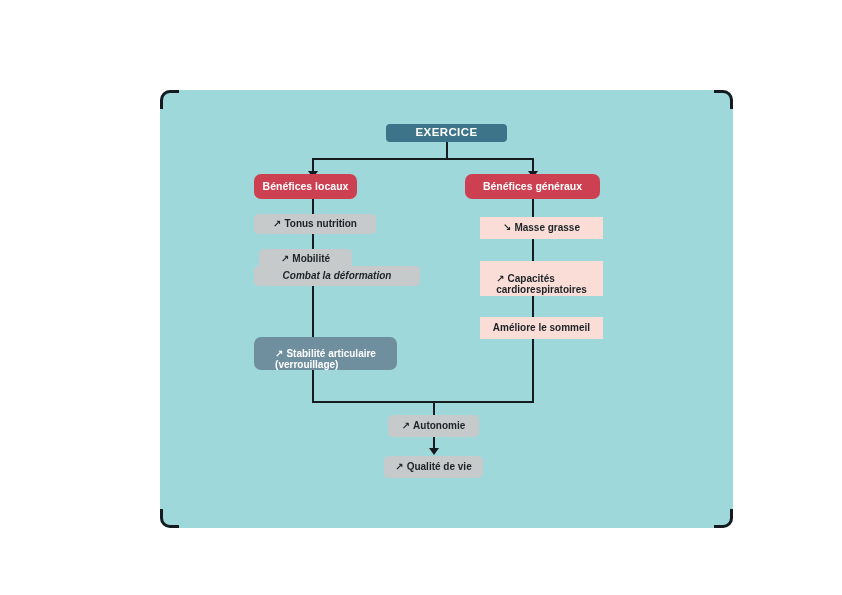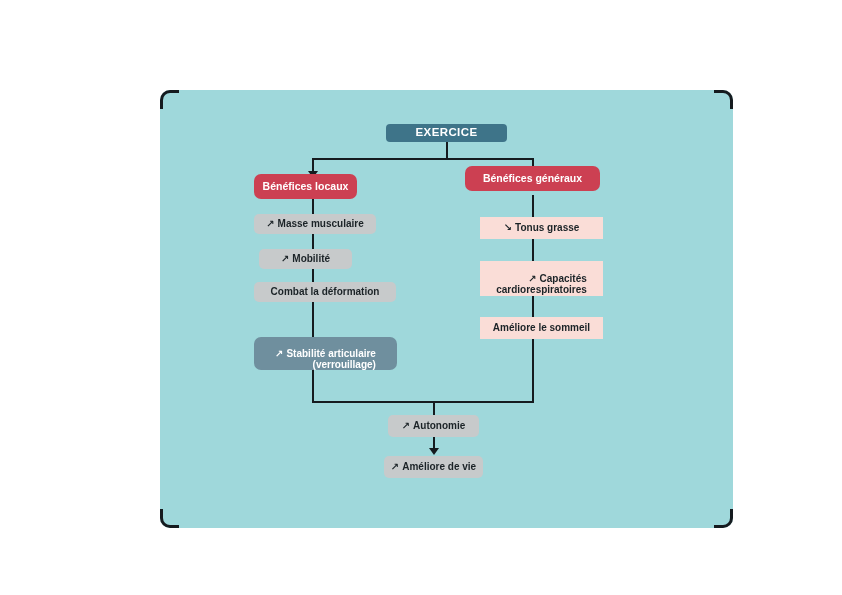--- a/index.html
+++ b/index.html
@@ -38,21 +38,21 @@
   .corner-mark.bl { left: 0px;  bottom: 0px; border-bottom: 3px solid #151b1f; border-left: 3px solid #151b1f; border-bottom-left-radius: 10px; }
   .corner-mark.br { right: 0px; bottom: 0px; border-bottom: 3px solid #151b1f; border-right: 3px solid #151b1f; border-bottom-right-radius: 10px; }
 
   
   .node {
     position: absolute;
     box-sizing: border-box;
     display: flex;
     align-items: center;
     justify-content: center;
-    text-align: right;
+    text-align: left;
     line-height: 1.18;
     z-index: 4;
     white-space: pre-line;
   }
 
   .node-root {
     background: #3E7489;
     color: #ffffff;
     font-weight: bold;
     font-size: 11.5px;
@@ -148,49 +148,49 @@
   <div class="arrowhead" style="left:269px; top:358px;"></div>
 
   <div class="node node-root" style="left:226px; top:34px; width:121px; height:18px;">
     <span>EXERCICE</span>
   </div>
 
   <div class="node node-branch" style="left:94px; top:84px; width:103px; height:25px;">
     <span>Bénéfices locaux</span>
   </div>
 
-  <div class="node node-branch" style="left:305px; top:76px; width:135px; height:25px;">
+  <div class="node node-branch" style="left:305px; top:84px; width:135px; height:25px;">
     <span>Bénéfices généraux</span>
   </div>
 
   <div class="node node-grey" style="left:94px; top:124px; width:122px; height:20px;">
     <span class="arrowglyph">↗</span>
-    <span>Masse musculaire</span>
+    <span>Tonus nutrition</span>
   </div>
 
   <div class="node node-grey" style="left:99px; top:159px; width:93px; height:20px;">
     <span class="arrowglyph">↗</span>
     <span>Mobilité</span>
   </div>
 
-  <div class="node node-grey" style="left:94px; top:192px; width:142px; height:20px;">
+  <div class="node node-grey" style="left:94px; top:176px; width:166px; height:20px;font-style:italic;">
     <span>Combat la déformation</span>
   </div>
 
   <div class="node node-slate" style="left:94px; top:226px; width:143px; height:33px;margin-top:21px;">
     <span style="display:block;">
       <span class="arrowglyph">↗</span><span>Stabilité articulaire
 (verrouillage)</span>
     </span>
   </div>
 
 
   <div class="node node-pink" style="left:320px; top:127px; width:123px; height:22px;">
     <span class="arrowglyph">↘</span>
-    <span>Tonus grasse</span>
+    <span>Masse grasse</span>
   </div>
 
   <div class="node node-pink" style="left:320px; top:227px; width:123px; height:22px;">
     <span>Améliore le sommeil</span>
   </div>
 
   <div class="node node-pink" style="left:320px; top:171px; width:123px; height:35px;">
     <span style="display:block;">
       <span class="arrowglyph">↗</span><span>Capacités
 cardiorespiratoires</span>
@@ -198,16 +198,16 @@
   </div>
 
 
   <div class="node node-grey" style="left:228px; top:325px; width:91px; height:22px;">
     <span class="arrowglyph">↗</span>
     <span>Autonomie</span>
   </div>
 
   <div class="node node-grey" style="left:224px; top:366px; width:99px; height:22px;">
     <span class="arrowglyph">↗</span>
-    <span>Améliore de vie</span>
+    <span>Qualité de vie</span>
   </div>
 
 </div>
 
 </body></html>

